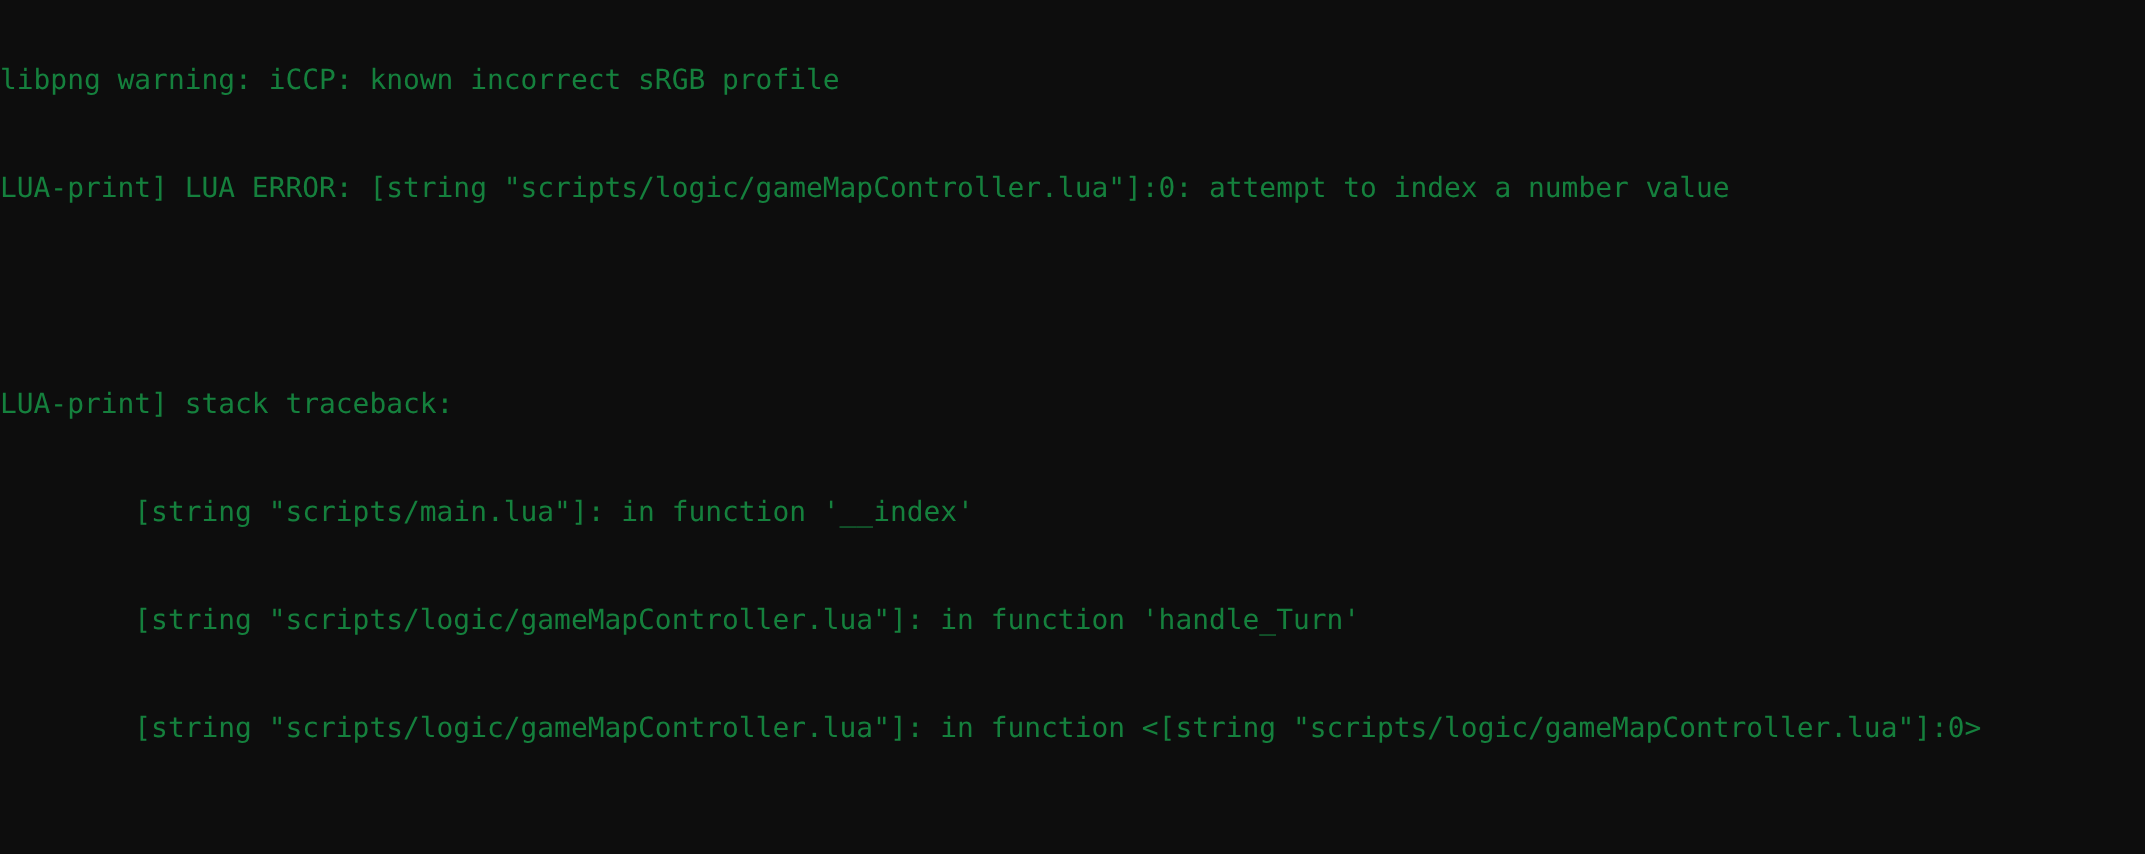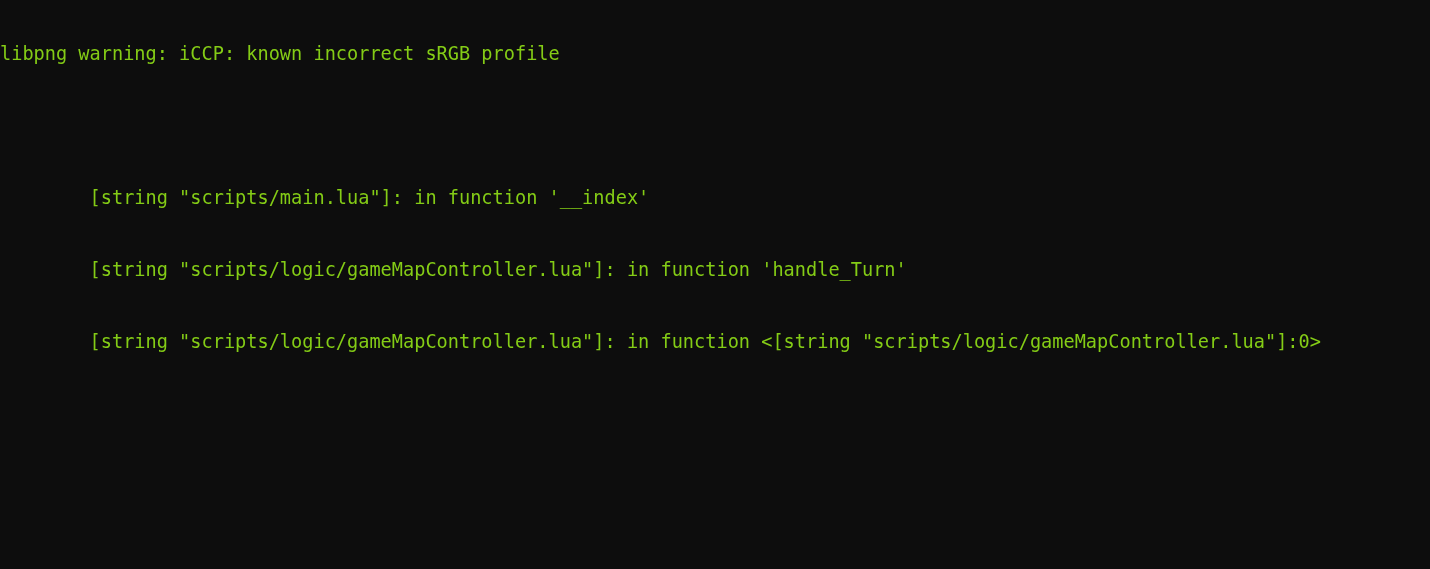--- a/index.html
+++ b/index.html
@@ -31,34 +31,36 @@
     position: absolute;
     left: 0;
     top: -6px;
     width: 1430px;
   }
   .line {
     height: 24px;
     line-height: 24px;
     white-space: pre;
     font-family: "DejaVu Sans Mono", "Liberation Mono", monospace;
-    color: #84cc16;
+    color: #15803d;
     overflow: hidden;
   }
   .line.blank {
     color: transparent;
   }
 </style>
 </head>
 <body>
 
 <div id="console">
   <div id="console-inner">
     <div class="line">libpng warning: iCCP: known incorrect sRGB profile</div>
+    <div class="line">LUA-print] LUA ERROR: [string "scripts/logic/gameMapController.lua"]:0: attempt to index a number value</div>
     <div class="line blank"></div>
+    <div class="line">LUA-print] stack traceback:</div>
     <div class="line">        [string "scripts/main.lua"]: in function '__index'</div>
     <div class="line">        [string "scripts/logic/gameMapController.lua"]: in function 'handle_Turn'</div>
     <div class="line">        [string "scripts/logic/gameMapController.lua"]: in function &lt;[string "scripts/logic/gameMapController.lua"]:0&gt;</div>
     
     
     
     
     
     
     

